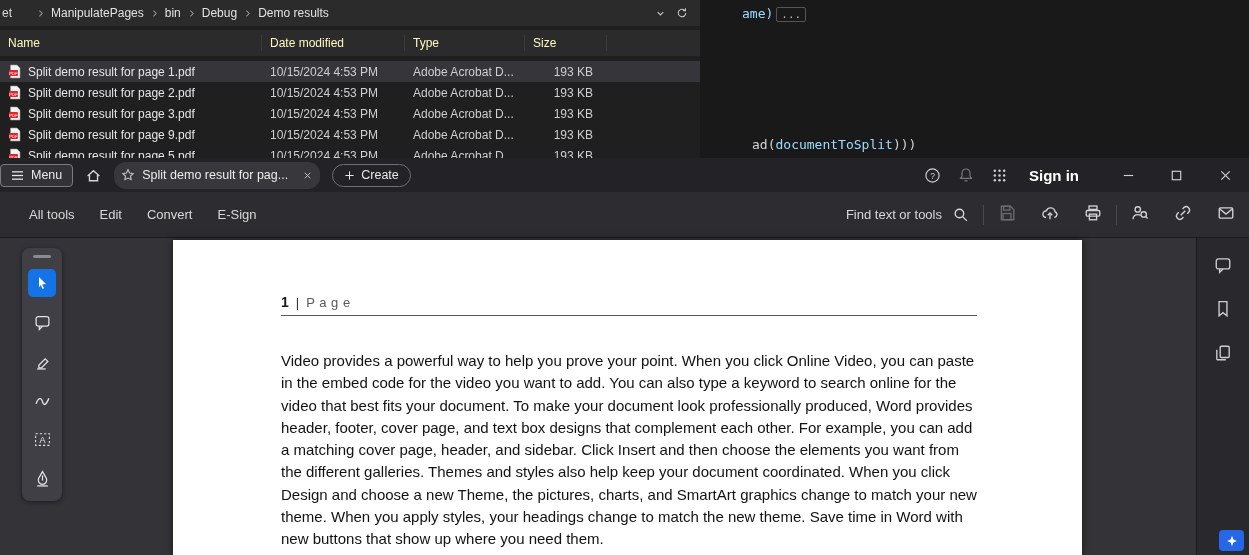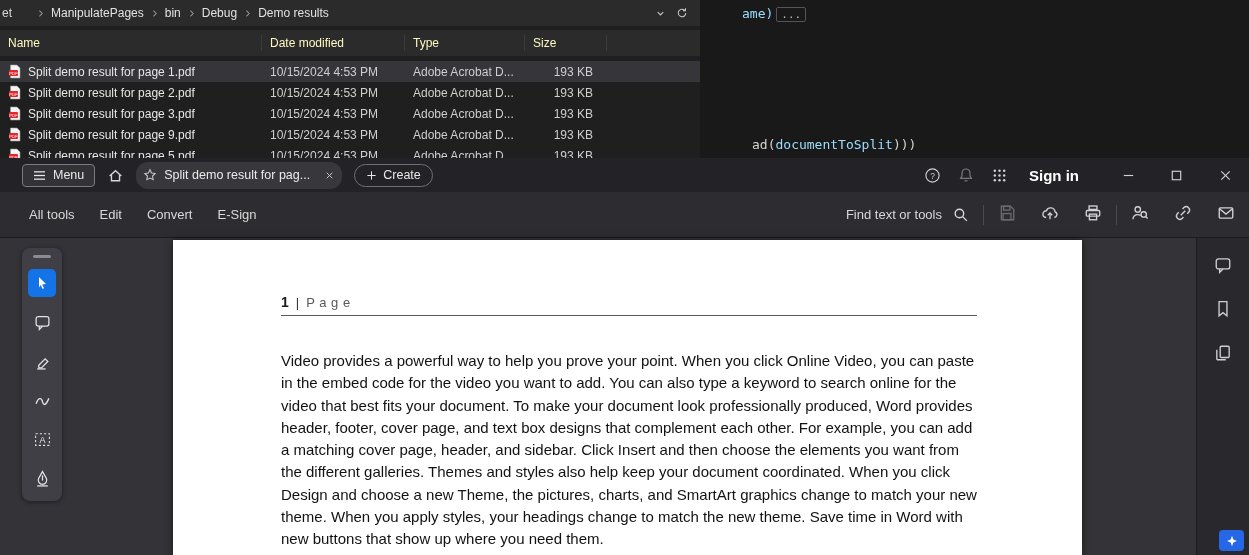--- a/index.html
+++ b/index.html
@@ -43,21 +43,21 @@
   .code-l1 { position:absolute; left:2px; top:6px; }
   .code-l2 { position:absolute; left:12px; top:137px; }
   .code-var { color:#9cdcfe; }
   .fold { display:inline-block; border:1px solid #555; border-radius:2px; padding:0 4px; margin-left:3px;
           color:#bbbbbb; font-size:11px; line-height:13px; vertical-align:middle; }
 
   
   .acrobat { position:absolute; left:0; top:158px; width:1249px; height:397px; background:#333338; }
 
   .tbar { position:absolute; left:0; top:0; width:100%; height:34px; background:#232327;
-          display:flex; align-items:center; padding-left:22px; }
+          display:flex; align-items:center; }
   .menu-btn { display:flex; align-items:center; gap:7px; height:23px; padding:0 10px;
               background:#323237; border:1px solid #7a7a7f; border-radius:4px; color:#e8e8e8;
               font-size:12.5px; font-family:inherit; cursor:pointer; }
   .home { margin-left:12px; color:#d6d6d6; cursor:pointer; }
   .tab { margin-left:12px; width:206px; height:27px; background:#37373c; border-radius:12px;
          display:flex; align-items:center; padding:0 7px; gap:7px; cursor:pointer; }
   .tab-label { flex:1; font-size:12.5px; color:#ececec; white-space:nowrap; overflow:hidden; text-overflow:ellipsis; }
   .tab .star { color:#c9c9ce; }
   .tab .tclose { color:#c9c9ce; cursor:pointer; }
   .create-btn { margin-left:12px; display:flex; align-items:center; gap:6px; height:23px; padding:0 11px;

